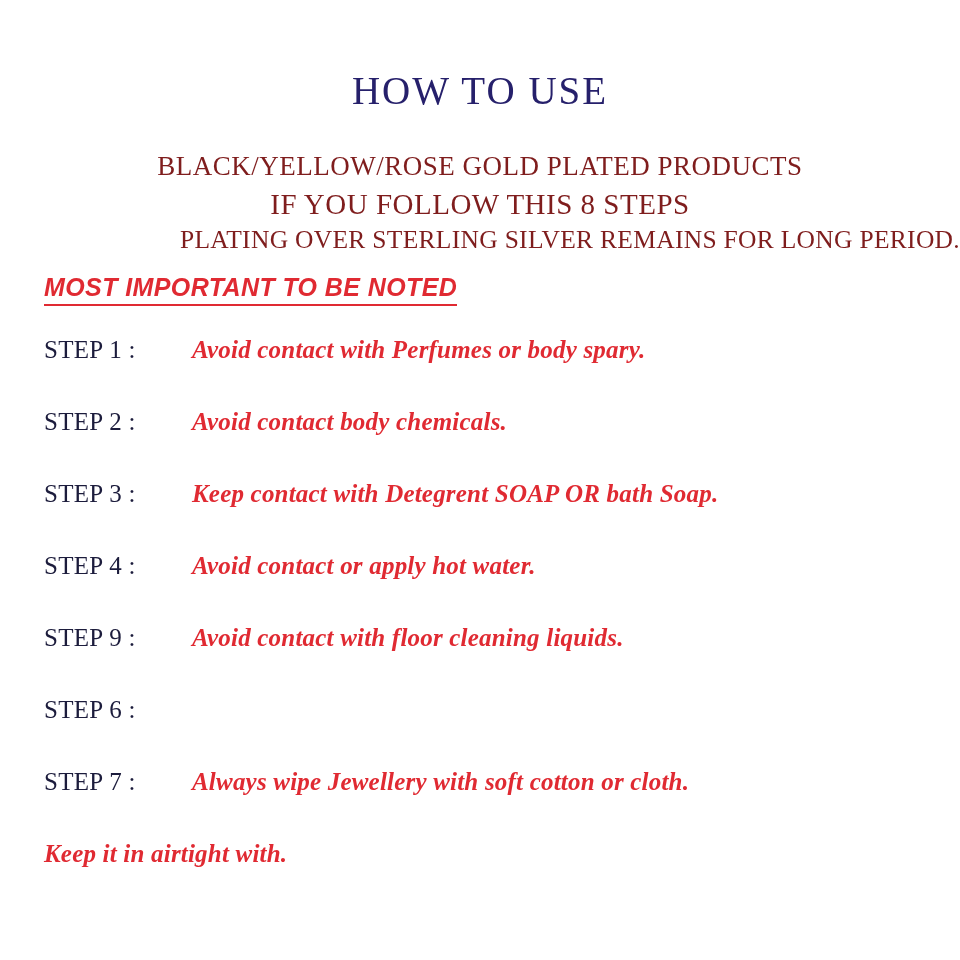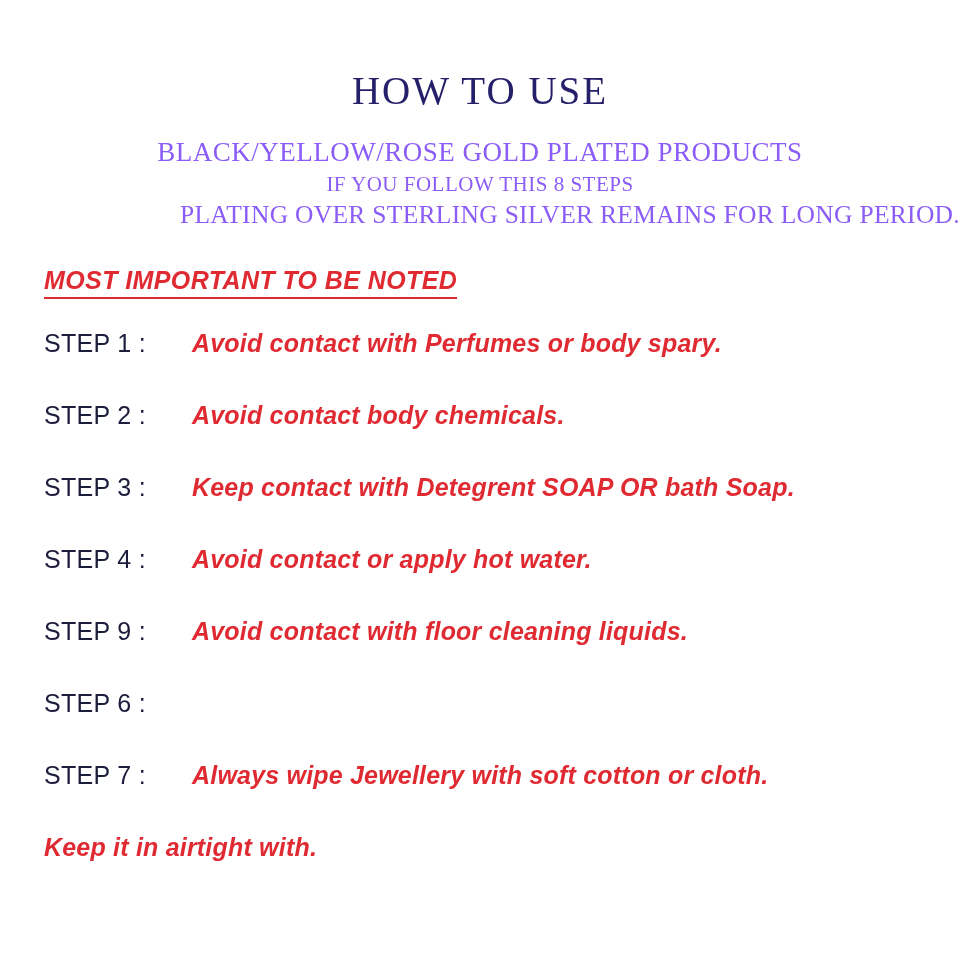--- a/index.html
+++ b/index.html
@@ -25,52 +25,53 @@
     font-size: 39px;
     letter-spacing: 2px;
     color: #26206b;
     margin: 0;
     padding-top: 68px;
     font-weight: normal;
   }
   .subtitle-block {
     text-align: center;
     font-family: "Liberation Serif", serif;
-    color: #8b5cf6;
-    margin-top: 22px;
+    color: #7f1d1d;
+    margin-top: 36px;
     line-height: 1.32;
   }
   .sub-line-1 {
     font-size: 27px;
     letter-spacing: 0.5px;
   }
   .sub-line-2 {
-    font-size: 21px;
+    font-size: 29px;
     letter-spacing: 0.5px;
   }
   .sub-line-3 {
     font-size: 25.5px;
     letter-spacing: 0.3px;
     text-align: right;
   }
   .note-heading {
-    margin: 34px 0 0 44px;
+    margin: 16px 0 0 44px;
     font-size: 25px;
     font-weight: bold;
     font-style: italic;
     color: #e02a32;
     display: inline-block;
     border-bottom: 2.5px solid #e02a32;
     padding-bottom: 2px;
     letter-spacing: 0.4px;
   }
   .steps {
     margin: 30px 0 0 0;
     padding: 0;
     list-style: none;
+    font-family: Liberation Serif, serif;
   }
   .step-row {
     display: flex;
     align-items: baseline;
     padding: 0 0 0 44px;
     height: 72px;
   }
   .step-label {
     font-size: 25px;
     color: #1c1c3c;

